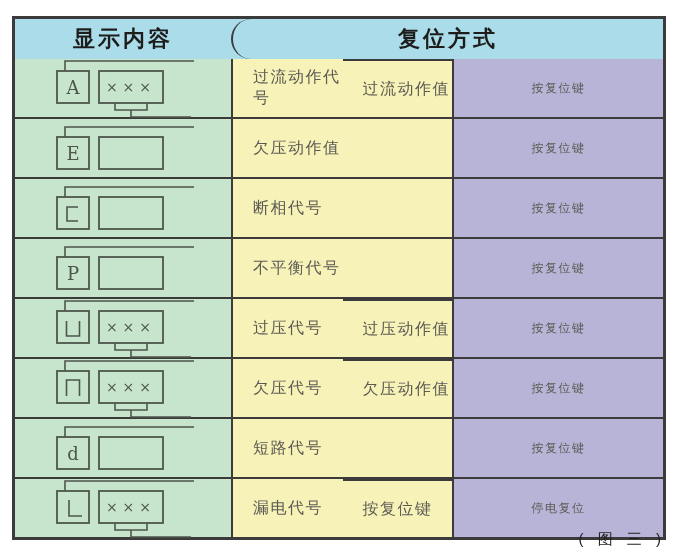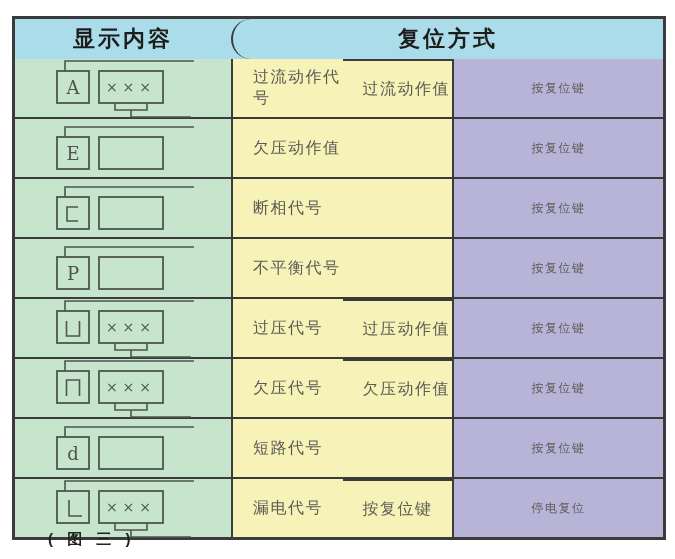--- a/index.html
+++ b/index.html
@@ -54,22 +54,22 @@
   .sym{
     font-family:"DejaVu Serif","Liberation Serif",serif;
     font-size:18px;fill:var(--diagram-stroke);
   }
   .digits{
     font-family:"DejaVu Sans","Liberation Sans",sans-serif;
     font-size:14px;fill:var(--diagram-stroke);
   }
   .caption{
     position:absolute;left:12px;top:530px;width:654px;
-    text-align:left;padding-left:36px;box-sizing:border-box;
-    font-size:15px;font-weight:bold;letter-spacing:5px;
+    text-align:right;padding-left:36px;box-sizing:border-box;
+    font-size:15px;font-weight:normal;letter-spacing:5px;
     color:var(--caption-text);
   }
 </style>
 </head>
 <body>
 
 <div class="page">
 
   <div class="tbl">
     <div class="row hrow">

